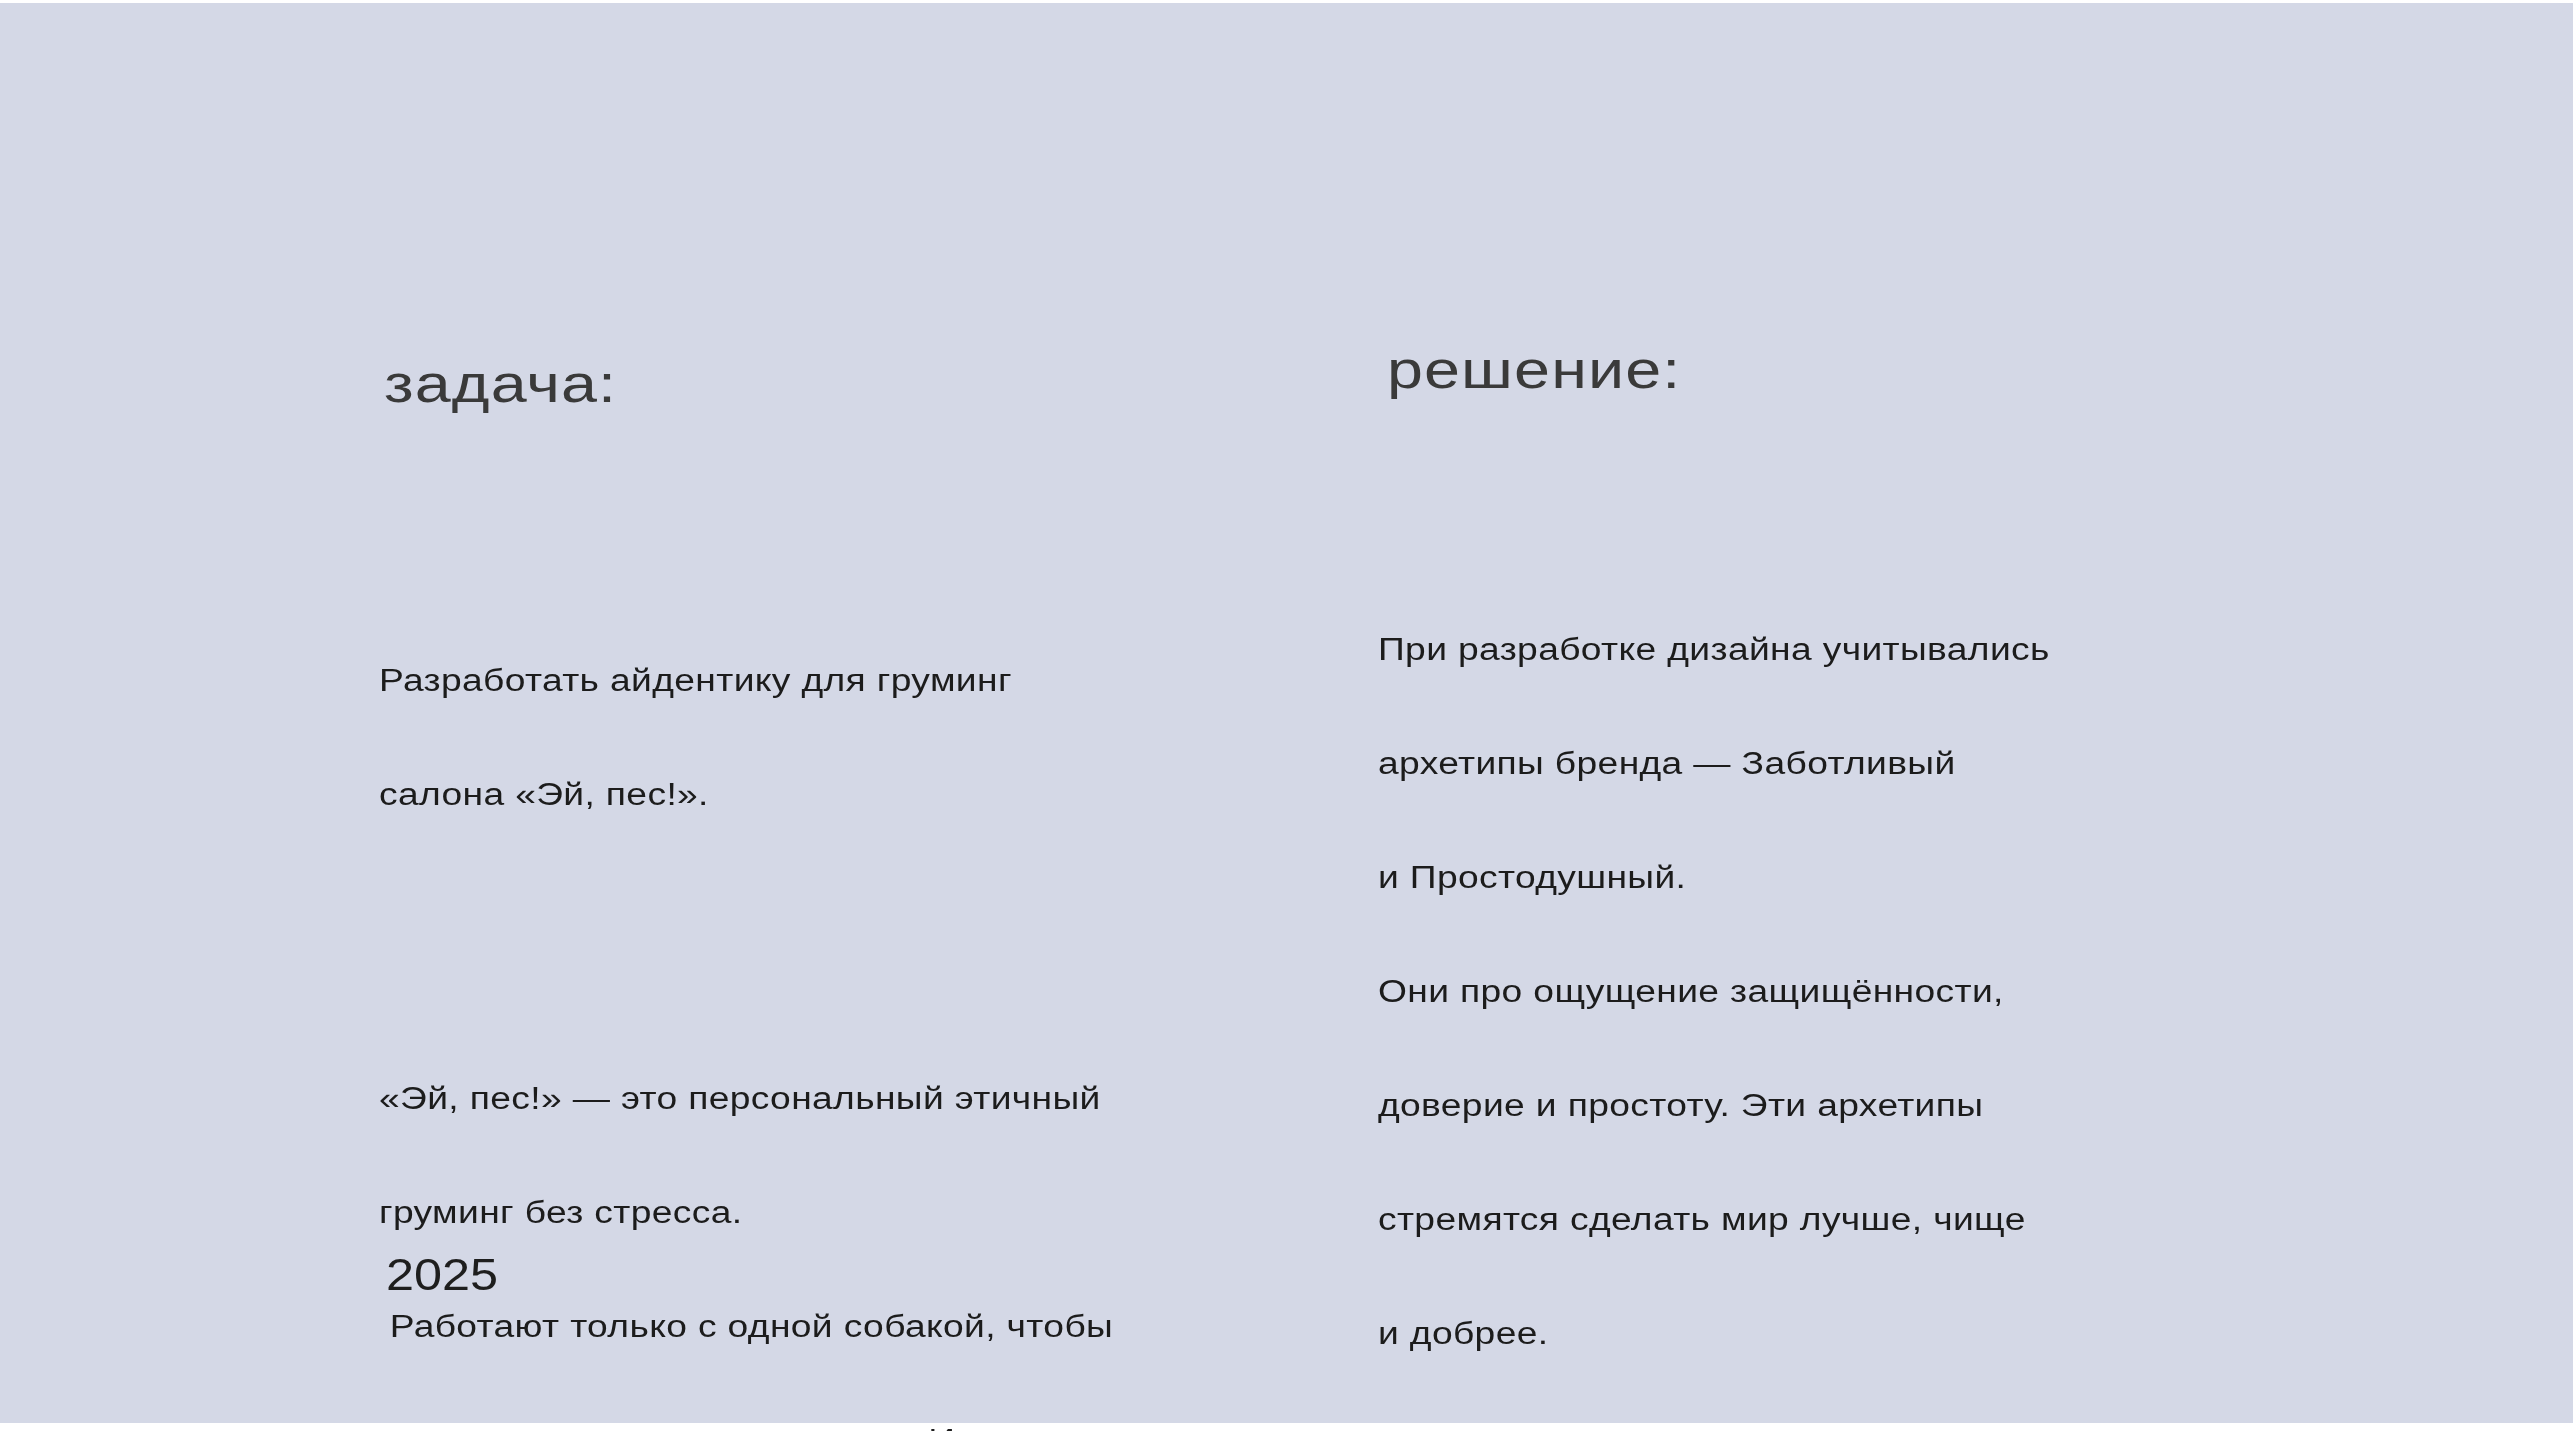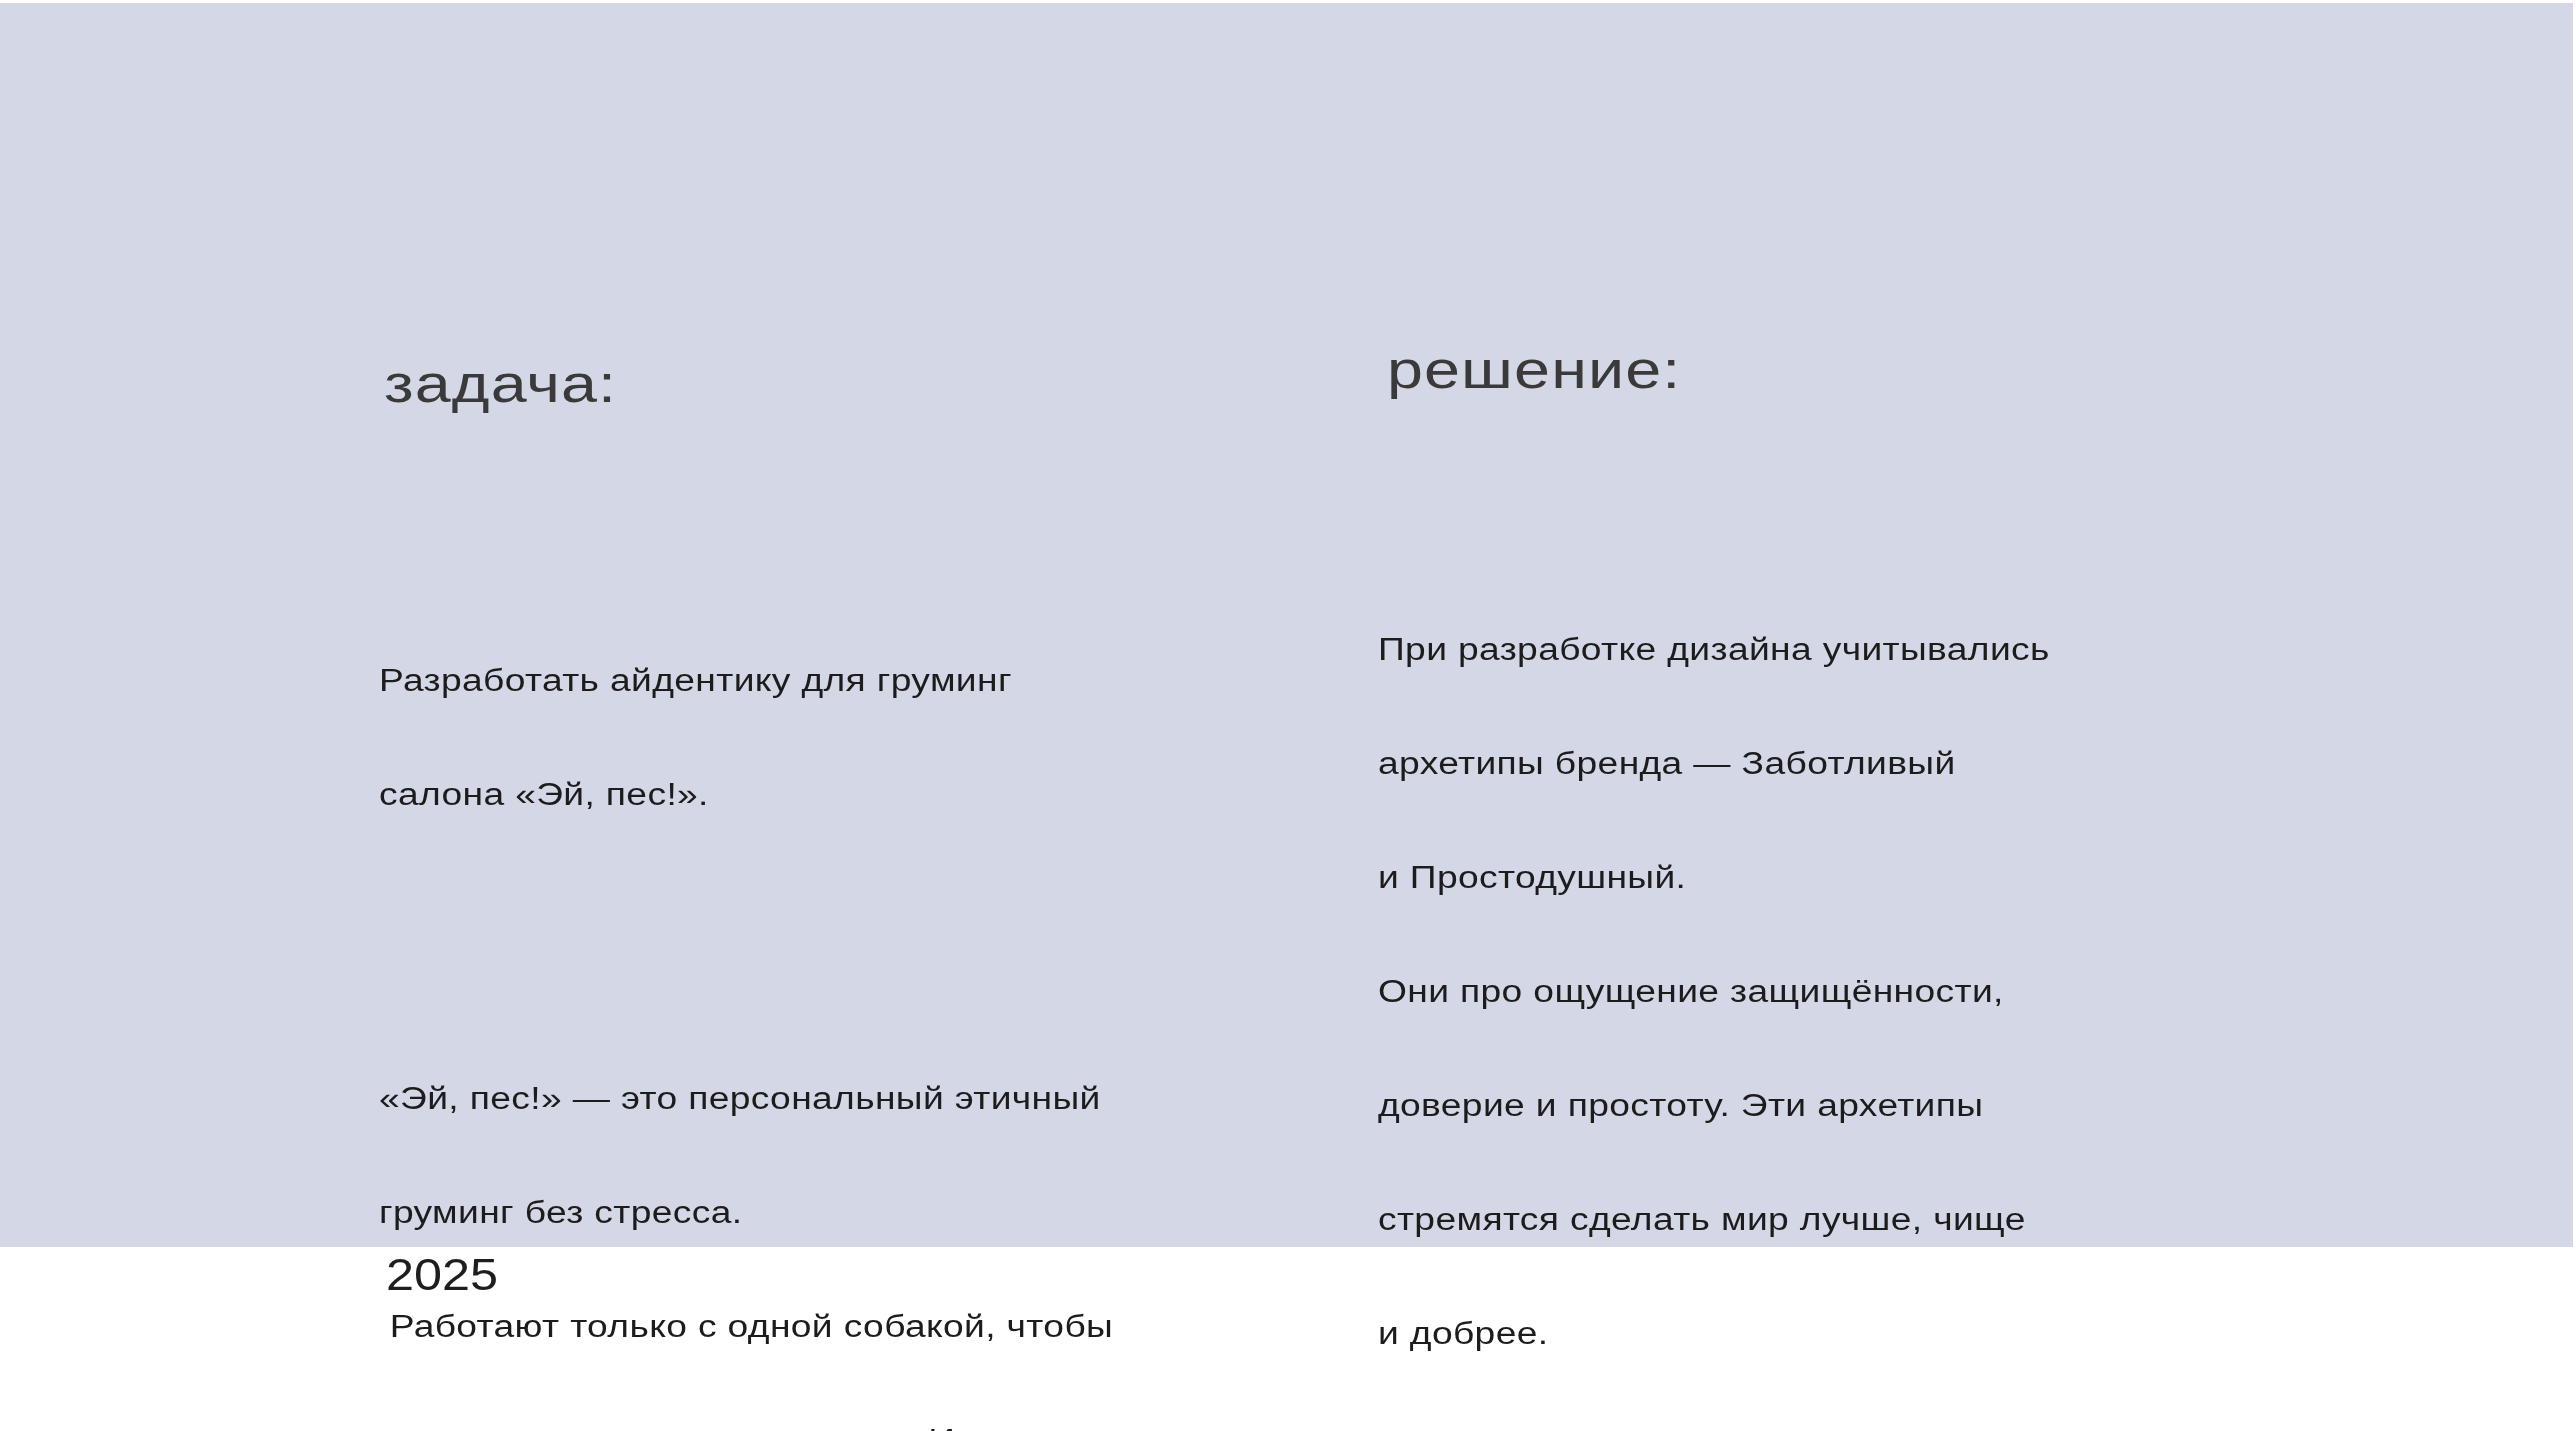--- a/index.html
+++ b/index.html
@@ -12,21 +12,21 @@
       background: #ffffff;
       position: relative;
       overflow: hidden;
       font-family: "Liberation Sans", "DejaVu Sans", sans-serif;
     }
     .slide {
       position: absolute;
       left: 0;
       top: 3.4px;
       width: 2573px;
-      height: 1244px;
+      height: 1420px;
       background: #D4D8E6;
     }
     .heading {
       position: absolute;
       margin: 0;
       font-weight: 400;
       font-size: 53px;
       line-height: 1;
       color: #3A3A3A;
       letter-spacing: 0.9px;

